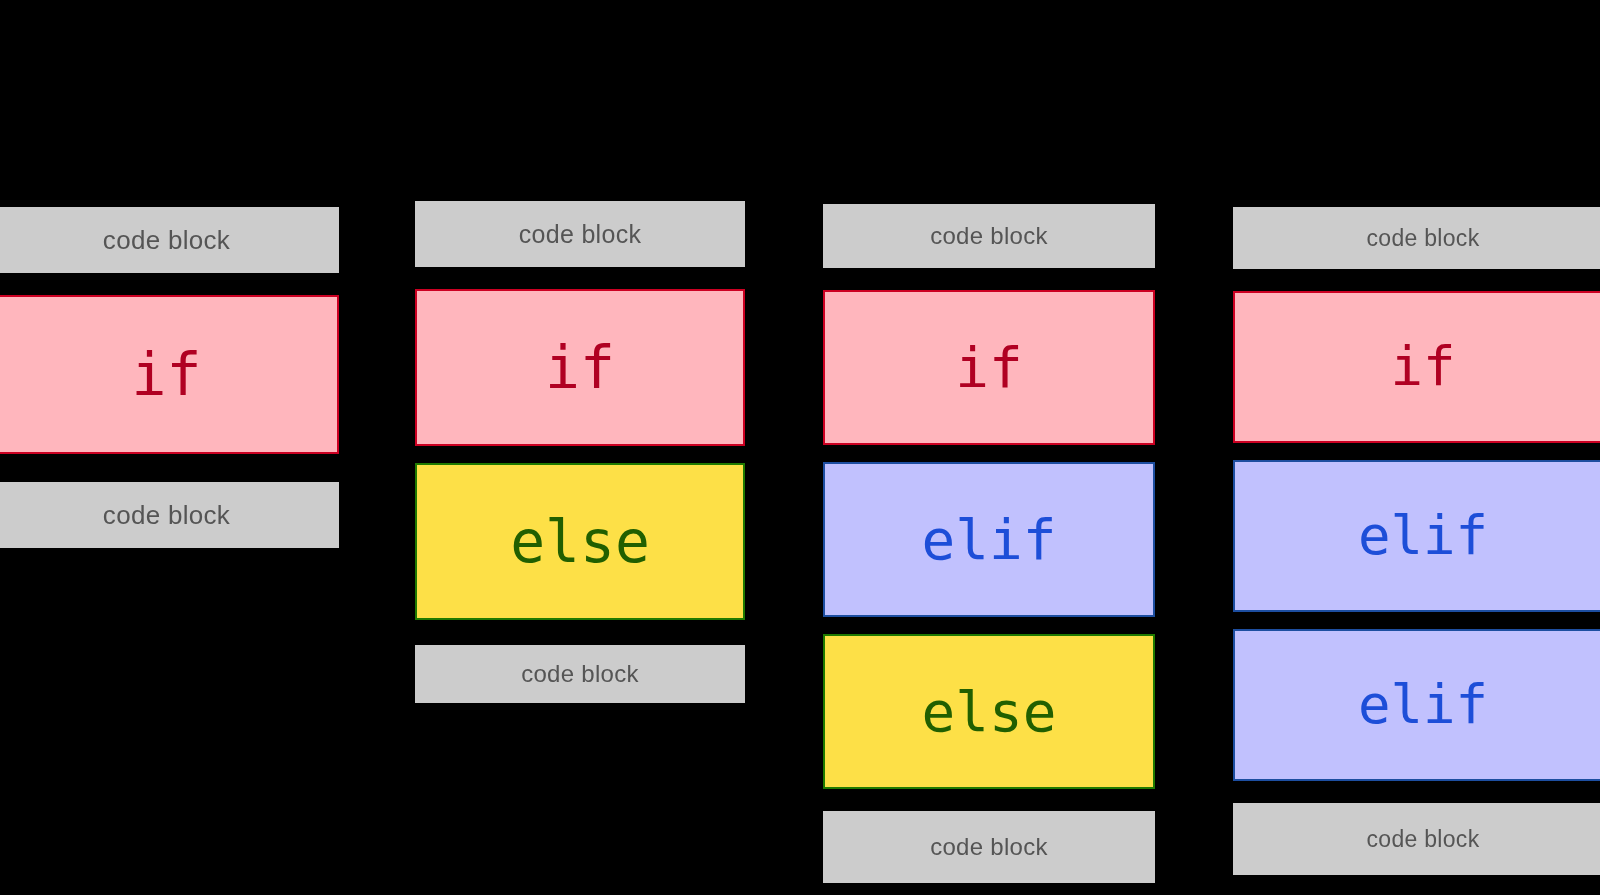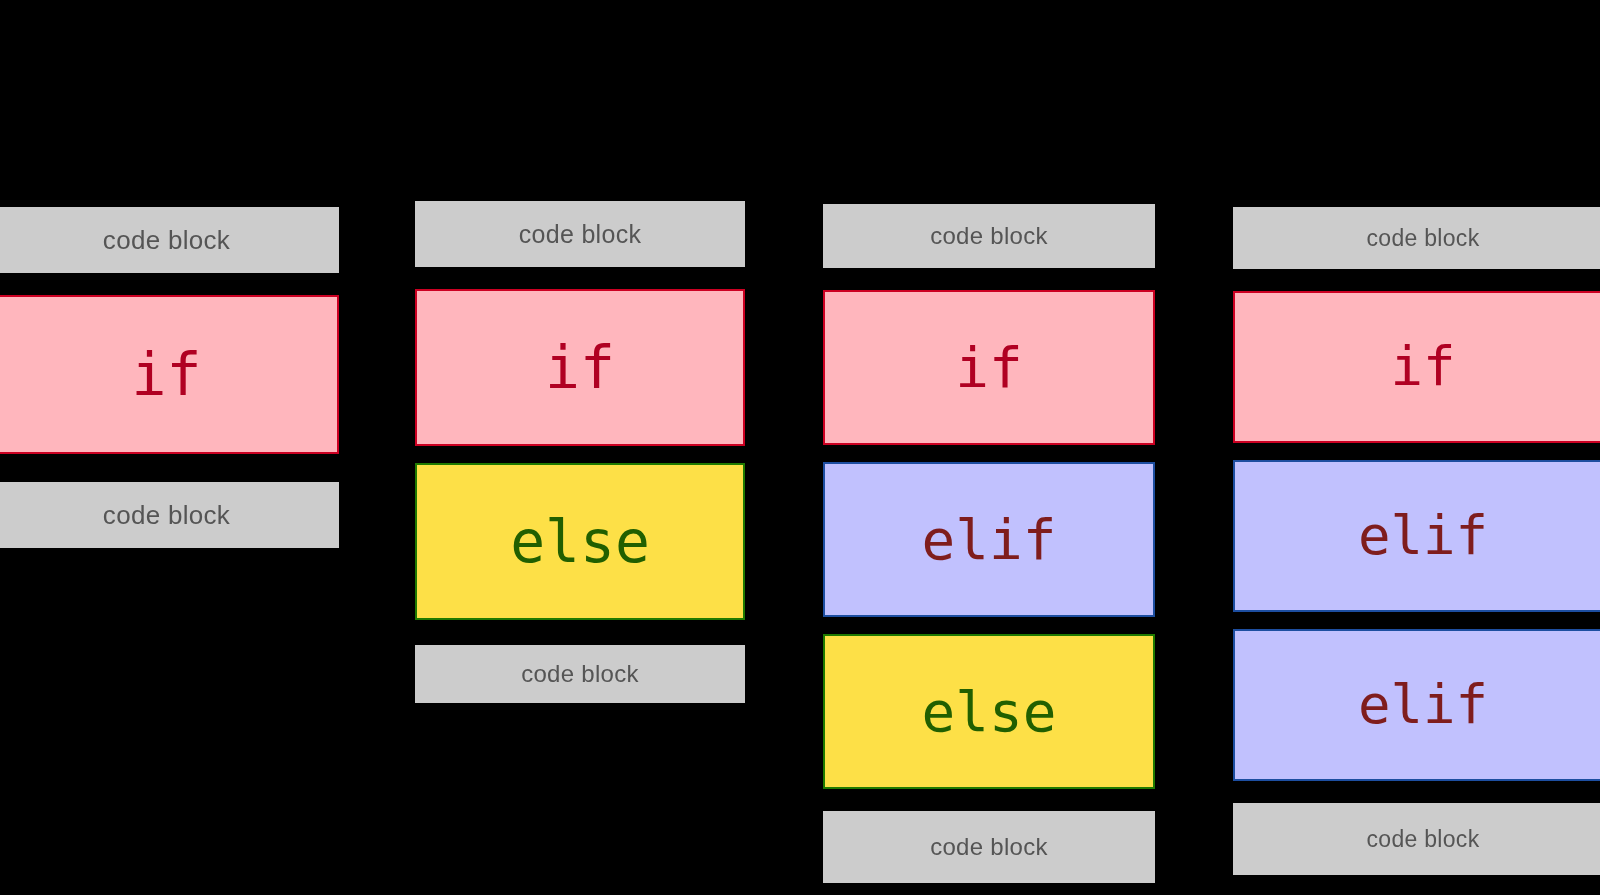--- a/index.html
+++ b/index.html
@@ -50,21 +50,21 @@
     color: #b00022;
   }
   .block.kw-else {
     background: #fde047;
     border-color: #1f7a00;
     color: #215f00;
   }
   .block.kw-elif {
     background: #c1c1fe;
     border-color: #1d4ea0;
-    color: #7f1d1d;
+    color: #1d4ed8;
   }
   .spacer { flex: none; }
 </style>
 </head>
 <body>
 
 <div id="stage" style="width: 1600px; height: 895px; background: rgb(0, 0, 0);">
     <div class="column" style="left: -6px; top: 207px; width: 345px;">
       <div class="block code" style="height: 66px; font-size: 26px;">code block</div>
       <div class="spacer" style="height: 22px;"></div>

